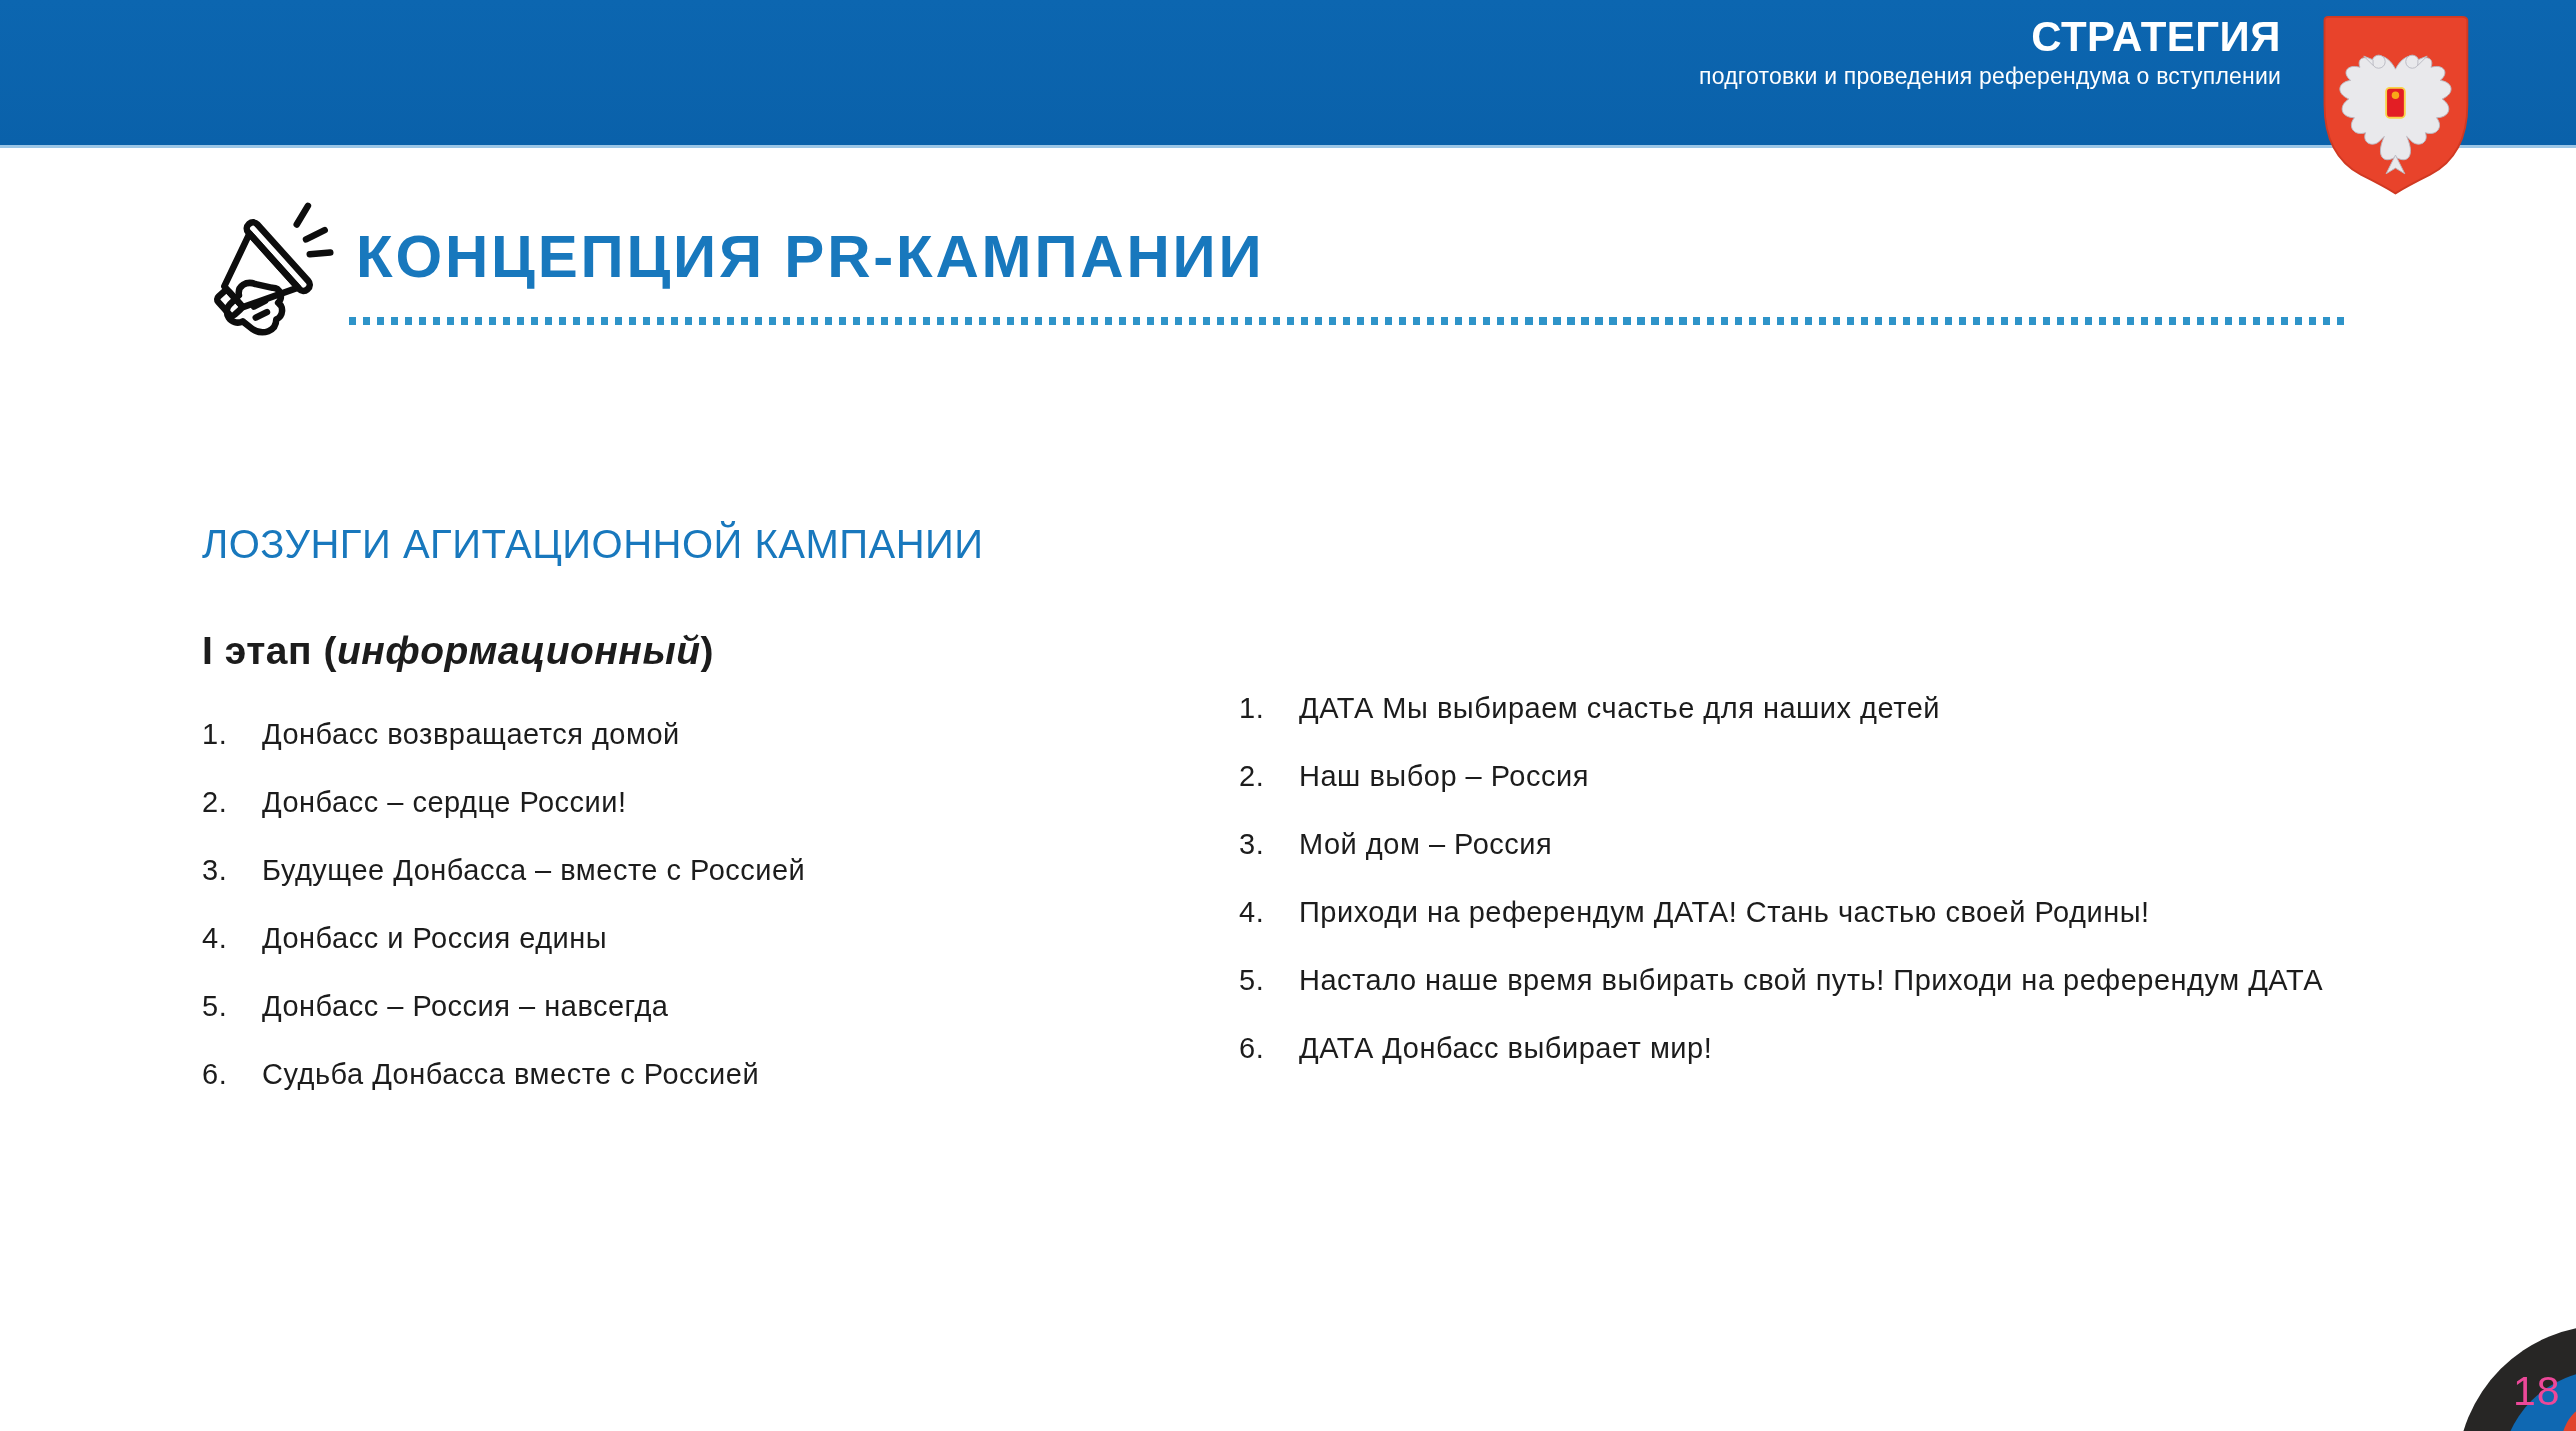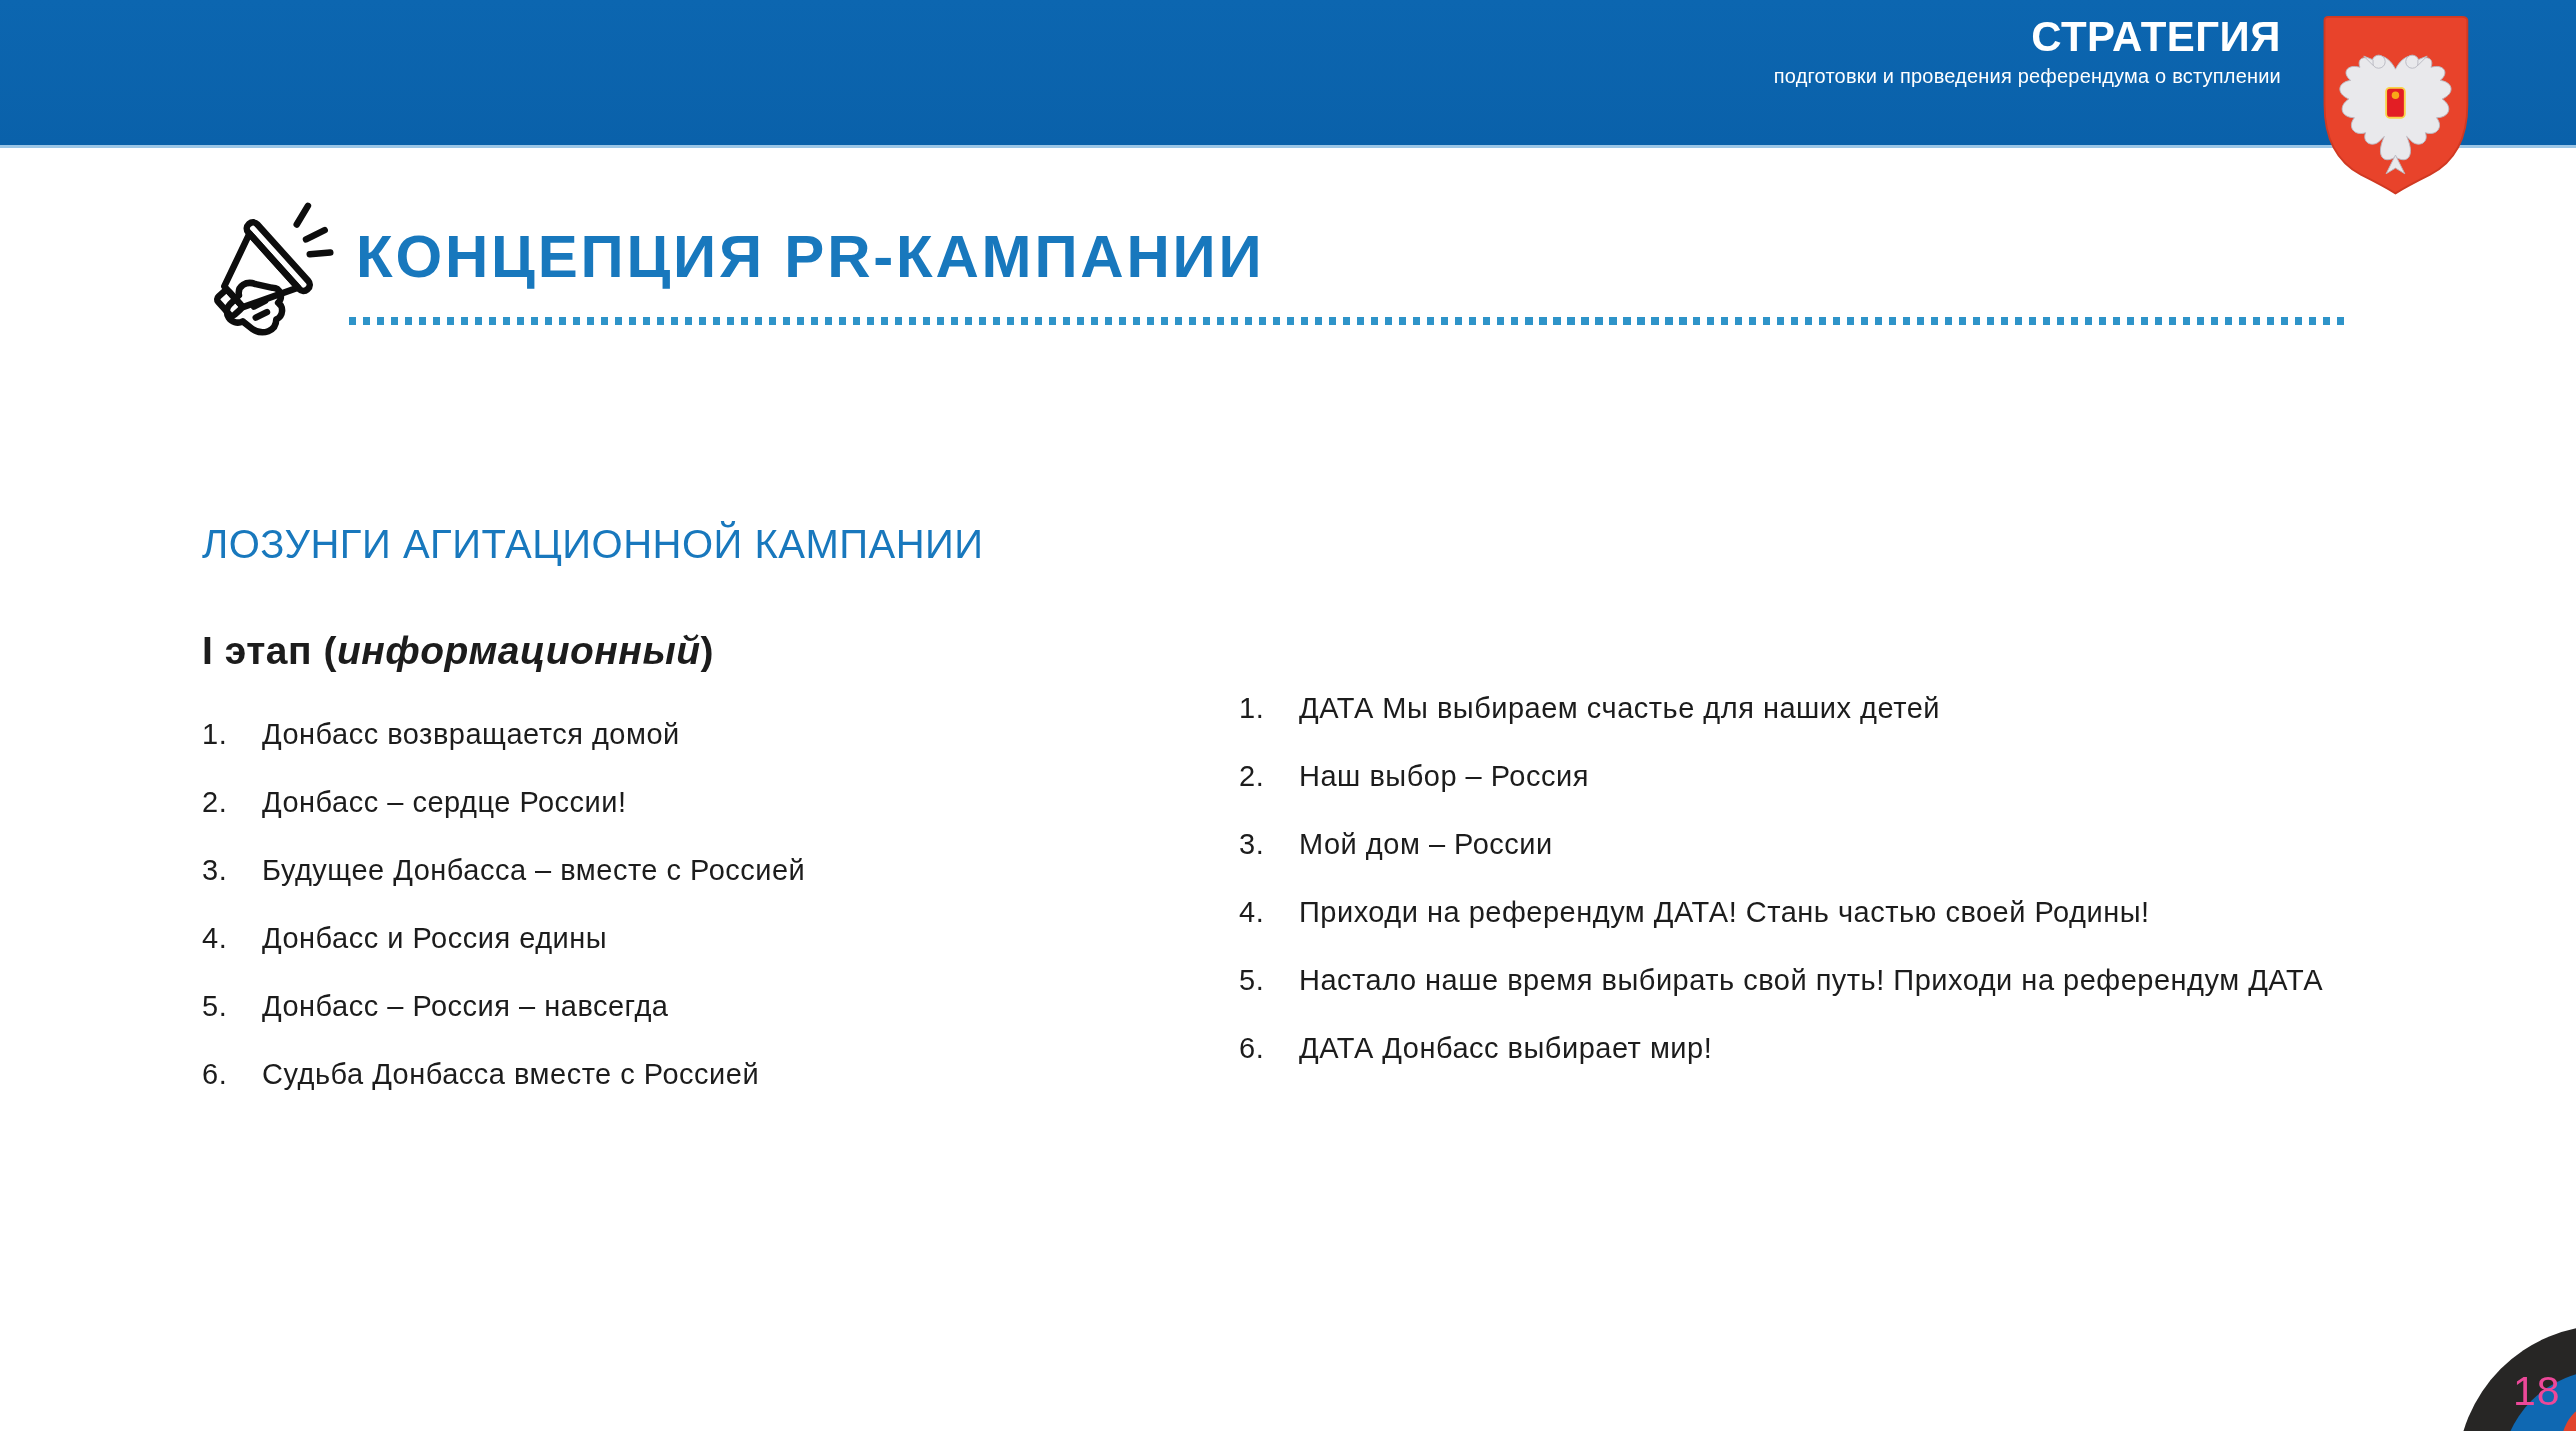--- a/index.html
+++ b/index.html
@@ -17,21 +17,21 @@
     background:linear-gradient(180deg,#0c66b0 0%,#0a61aa 100%);
     border-bottom:3.7px solid #9cc6e6;
   }
   .header-text{
     position:absolute;top:13px;right:295px;text-align:right;color:#ffffff;
   }
   .header-title{
     font-size:42px;font-weight:bold;line-height:47px;letter-spacing:0.5px;
   }
   .header-sub{
-    font-size:20px;line-height:32px;letter-spacing:0.2px;
+    font-size:23px;line-height:32px;letter-spacing:0.2px;
   }
 
   
   .emblem{position:absolute;left:2317px;top:15px;width:156px;height:183px;}
 
   
   .megaphone{position:absolute;left:196px;top:191px;width:140px;height:149px;}
   .page-title{
     position:absolute;left:356px;top:222px;
     font-size:60px;font-weight:bold;color:#1878bd;letter-spacing:2.8px;
@@ -158,21 +158,21 @@
       <li>Донбасс и Россия едины</li>
       <li>Донбасс – Россия – навсегда</li>
       <li>Судьба Донбасса вместе с Россией</li>
     </ol>
   </div>
 
   <div class="col col-right">
     <ol class="slogan-list">
       <li>ДАТА Мы выбираем счастье для наших детей</li>
       <li>Наш выбор – Россия</li>
-      <li>Мой дом – России</li>
+      <li>Мой дом – Россия</li>
       <li>Приходи на референдум ДАТА! Стань частью своей Родины!</li>
       <li>Настало наше время выбирать свой путь! Приходи на референдум ДАТА</li>
       <li>ДАТА Донбасс выбирает мир!</li>
     </ol>
   </div>
 
   <div class="corner-dark"></div>
   <div class="corner-blue"></div>
   <div class="corner-red"></div>
   <div class="page-number">18</div>

